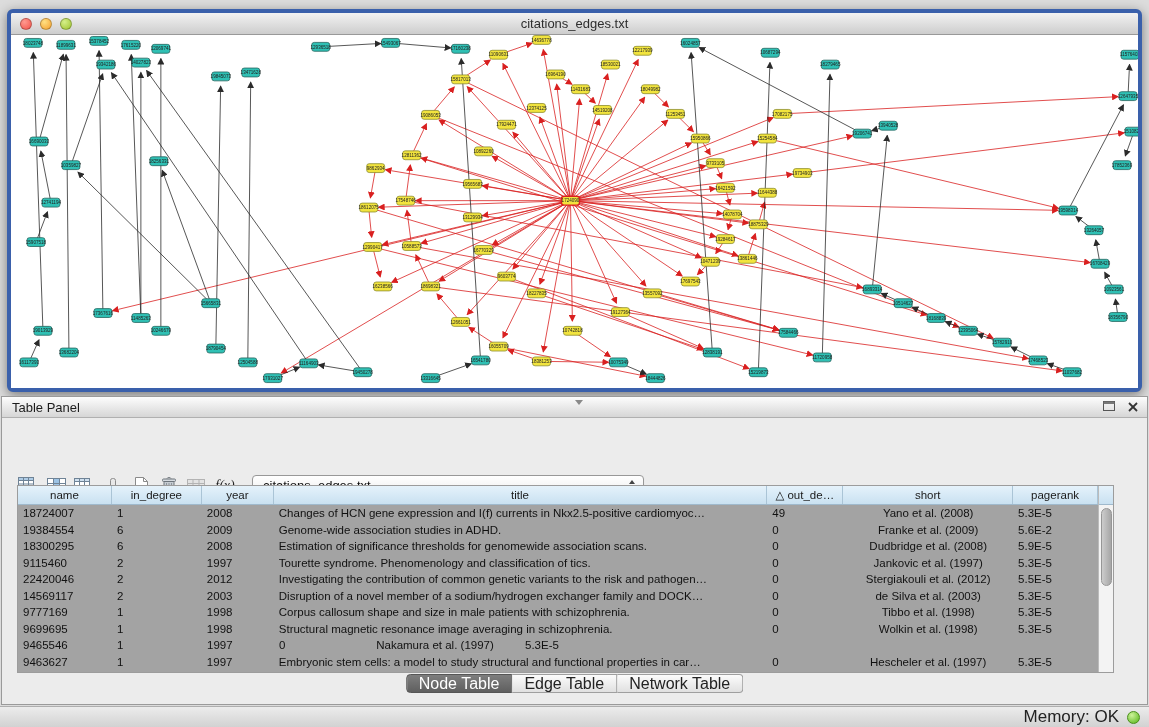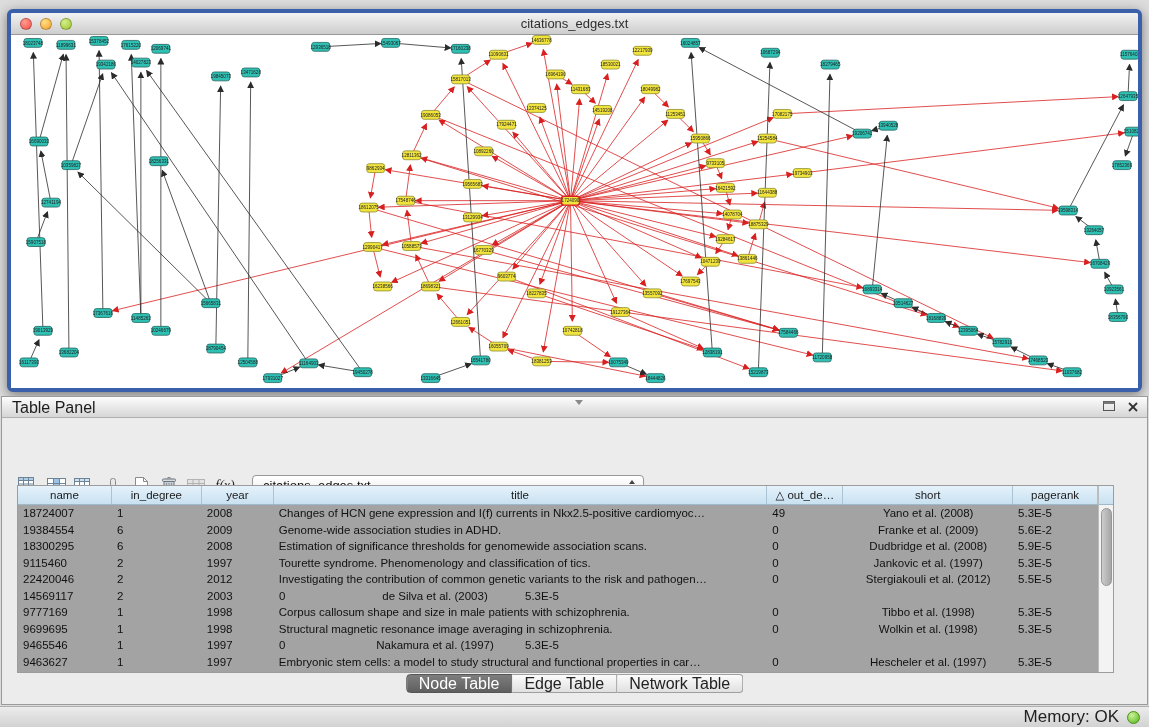--- a/index.html
+++ b/index.html
@@ -28,21 +28,21 @@
   .wtitle { text-align:center; font-size:13px; line-height:22px; color:#2e2e2e; }
   .canvas { position:relative; width:100%; height:calc(100% - 22px); overflow:hidden; background:#fff; }
   .canvas svg { position:absolute; left:0; top:0; width:100%; height:100%; font-family:"Liberation Sans",sans-serif; }
 
   
   .tpanel {
     position:absolute; left:1px; top:396px; width:1147px; height:309px;
     background:#ececec; border:1px solid #9a9a9a;
   }
   .phead { height:21px; background:linear-gradient(#fdfdfd,#d6d6d6); border-bottom:1px solid #b0b0b0; position:relative; }
-  .ptitle { font-size:16px; line-height:21px; padding-left:10px; color:#1c1c1c; }
+  .ptitle { font-size:13px; line-height:21px; padding-left:10px; color:#1c1c1c; }
   .splitter { position:absolute; left:50%; top:3px; width:0; height:0;
     border-left:4px solid transparent; border-right:4px solid transparent; border-top:5px solid #8a8a8a; }
   .phead-icons { position:absolute; right:8px; top:0; height:21px; display:flex; align-items:center; gap:10px; }
 
   .toolbar { position:absolute; left:14px; top:52px; display:flex; align-items:center; gap:2px; height:26px;margin-top:24px; }
   .tool { width:26px; height:24px; display:flex; align-items:center; justify-content:center; }
   .fx { font-family:"Liberation Serif", serif; font-style:italic; font-size:14px; color:#222; }
   .combo {
     margin-left:12px; width:392px; height:22px; border:1px solid #989898; border-radius:4px;
     background:linear-gradient(#ffffff,#ededed); position:relative; font-size:13px; line-height:20px;
@@ -812,20 +812,21 @@
             <div class="td c2">2012</div>
             <div class="td c3">Investigating the contribution of common genetic variants to the risk and pathogen…</div>
             <div class="td c4">0</div>
             <div class="td c5">Stergiakouli et al. (2012)</div>
             <div class="td c6">5.5E-5</div>
           </div>
           <div class="trow">
             <div class="td c0">14569117</div>
             <div class="td c1">2</div>
             <div class="td c2">2003</div>
+            <div class="td c3">Disruption of a novel member of a sodium/hydrogen exchanger family and DOCK…</div>
             <div class="td c4">0</div>
             <div class="td c5">de Silva et al. (2003)</div>
             <div class="td c6">5.3E-5</div>
           </div>
           <div class="trow">
             <div class="td c0">9777169</div>
             <div class="td c1">1</div>
             <div class="td c2">1998</div>
             <div class="td c3">Corpus callosum shape and size in male patients with schizophrenia.</div>
             <div class="td c4">0</div>

